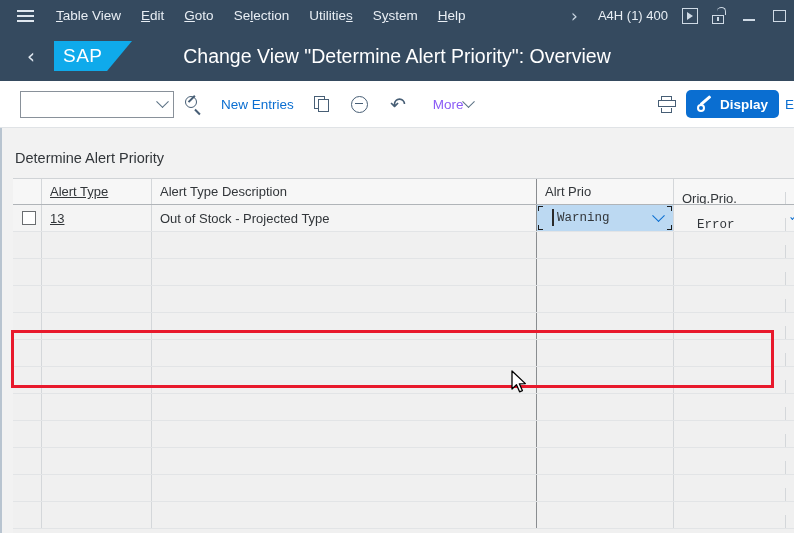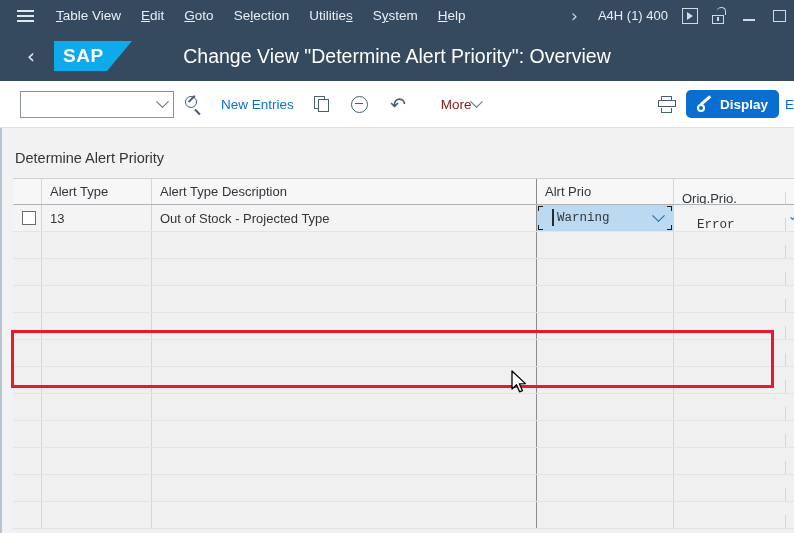--- a/index.html
+++ b/index.html
@@ -72,21 +72,21 @@
   }
   .sap-logo {
     position: relative; margin-left: 6px; width: 78px; height: 30px;
   }
   .sap-logo .shape {
     position: absolute; inset: 0; background: #0faaeb;
     clip-path: polygon(0 0, 100% 0, 68% 100%, 0 100%);
   }
   .sap-logo .txt {
     position: absolute; left: 9px; top: 4px; color: #fff;
-    font-size: 19px; font-weight: bold; letter-spacing: 0.5px;
+    font-size: 19px; font-weight: normal; letter-spacing: 0.5px;
     font-family: "Liberation Sans", sans-serif;
   }
   .page-title {
     position: absolute; left: 0; right: 0; text-align: center;
     color: #ffffff; font-size: 19.5px; white-space: nowrap;
   }
 
   
   .toolbar {
     position: absolute; top: 81px; left: 0; width: 794px; height: 47px;
@@ -106,22 +106,22 @@
   }
   .chev-dn.dark { border-color: #5a7184; }
   .tb-icon {
     width: 34px; height: 32px; display: flex; align-items: center;
     justify-content: center; cursor: pointer; margin: 0 2px;
   }
   .tb-btn {
     color: #0a6ed1; font-size: 13.5px; padding: 5px 9px; cursor: pointer;
     white-space: nowrap;
   }
-  .tb-more { display: flex; align-items: center; gap: 0; color: #7f1d1d;
-    font-size: 13.5px; padding: 5px 8px; cursor: pointer; margin-left: 16px; }
+  .tb-more { display: flex; align-items: center; gap: 0; color: #8b5cf6;
+    font-size: 13.5px; padding: 5px 8px; cursor: pointer; margin-left: 8px; }
   .tb-spacer { flex: 1; }
   .display-btn {
     background: #0a6ed1; color: #fff; border-radius: 5px; height: 28px;
     display: flex; align-items: center; gap: 6px; padding: 0 11px;
     font-size: 13.5px; font-weight: bold; cursor: pointer; margin-right: 6px;
   }
   .edit-partial { color: #0a6ed1; font-size: 13.5px; cursor: pointer; white-space: nowrap; }
 
   
   .mag { position: relative; width: 17px; height: 17px; }
@@ -176,21 +176,21 @@
   .ghead {
     display: flex; height: 26px; background: #f7f7f7;
     border-bottom: 1px solid #b0b4b8;
   }
   .gcell {
     font-size: 13px; color: #32363a; display: flex; align-items: center;
     padding-left: 8px; border-right: 1px solid #d4d7da; overflow: hidden;
     white-space: nowrap;
   }
   .c-sel { width: 29px; flex: none; padding-left: 0; }
-  .c-type { width: 110px; flex: none; }
+  .c-type { width: 110px; flex: none; text-decoration: underline; }
   .c-desc { width: 385px; flex: none; border-right: 1px solid #8a8d90; }
   .c-prio { width: 137px; flex: none; }
   .c-orig { width: 112px; flex: none; margin-top: 13px; }
   .c-last { width: 10px; flex: none; border-right: none; }
 
   .grow {
     display: flex; height: 27px; border-bottom: 1px solid #e2e4e6;
     background: #f0f0f0;
   }
   .grow.data { background: #f4f4f4; }

